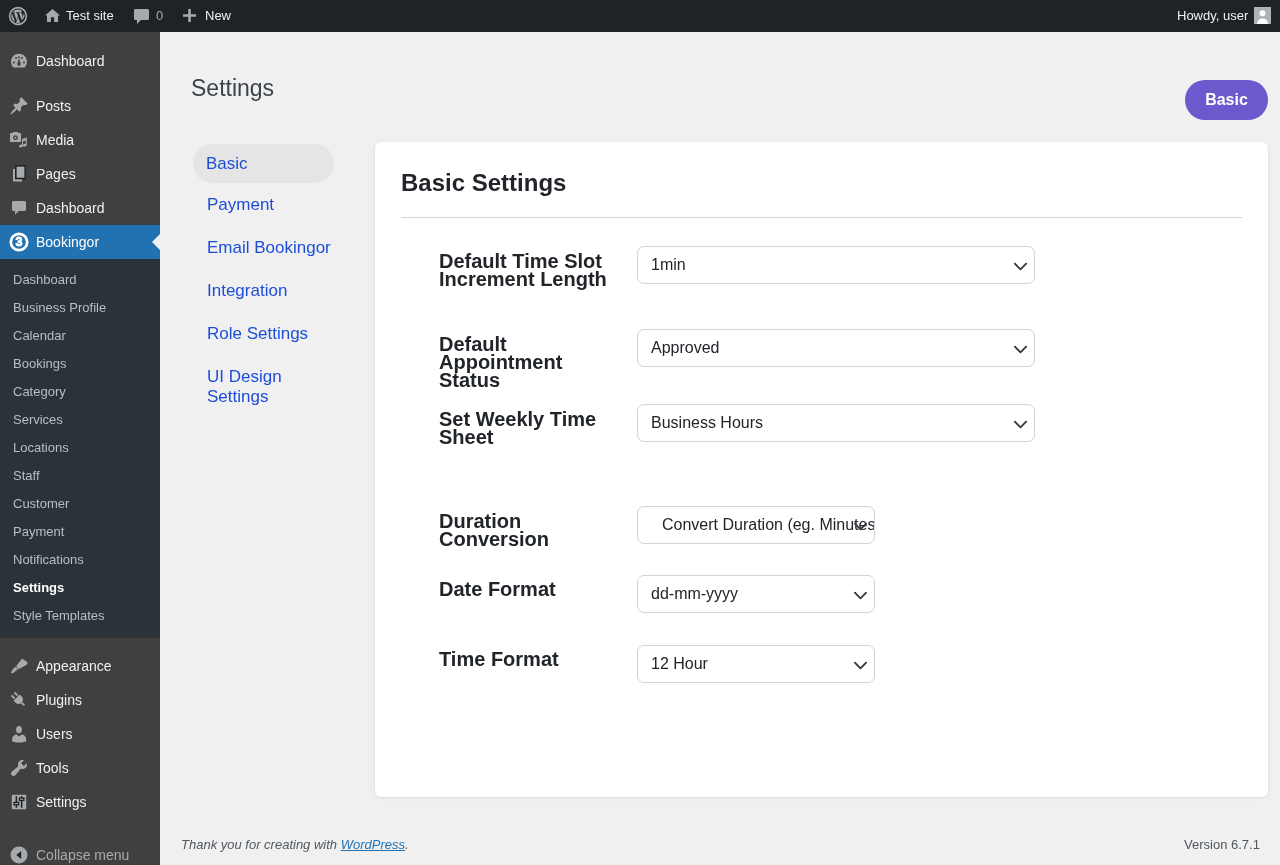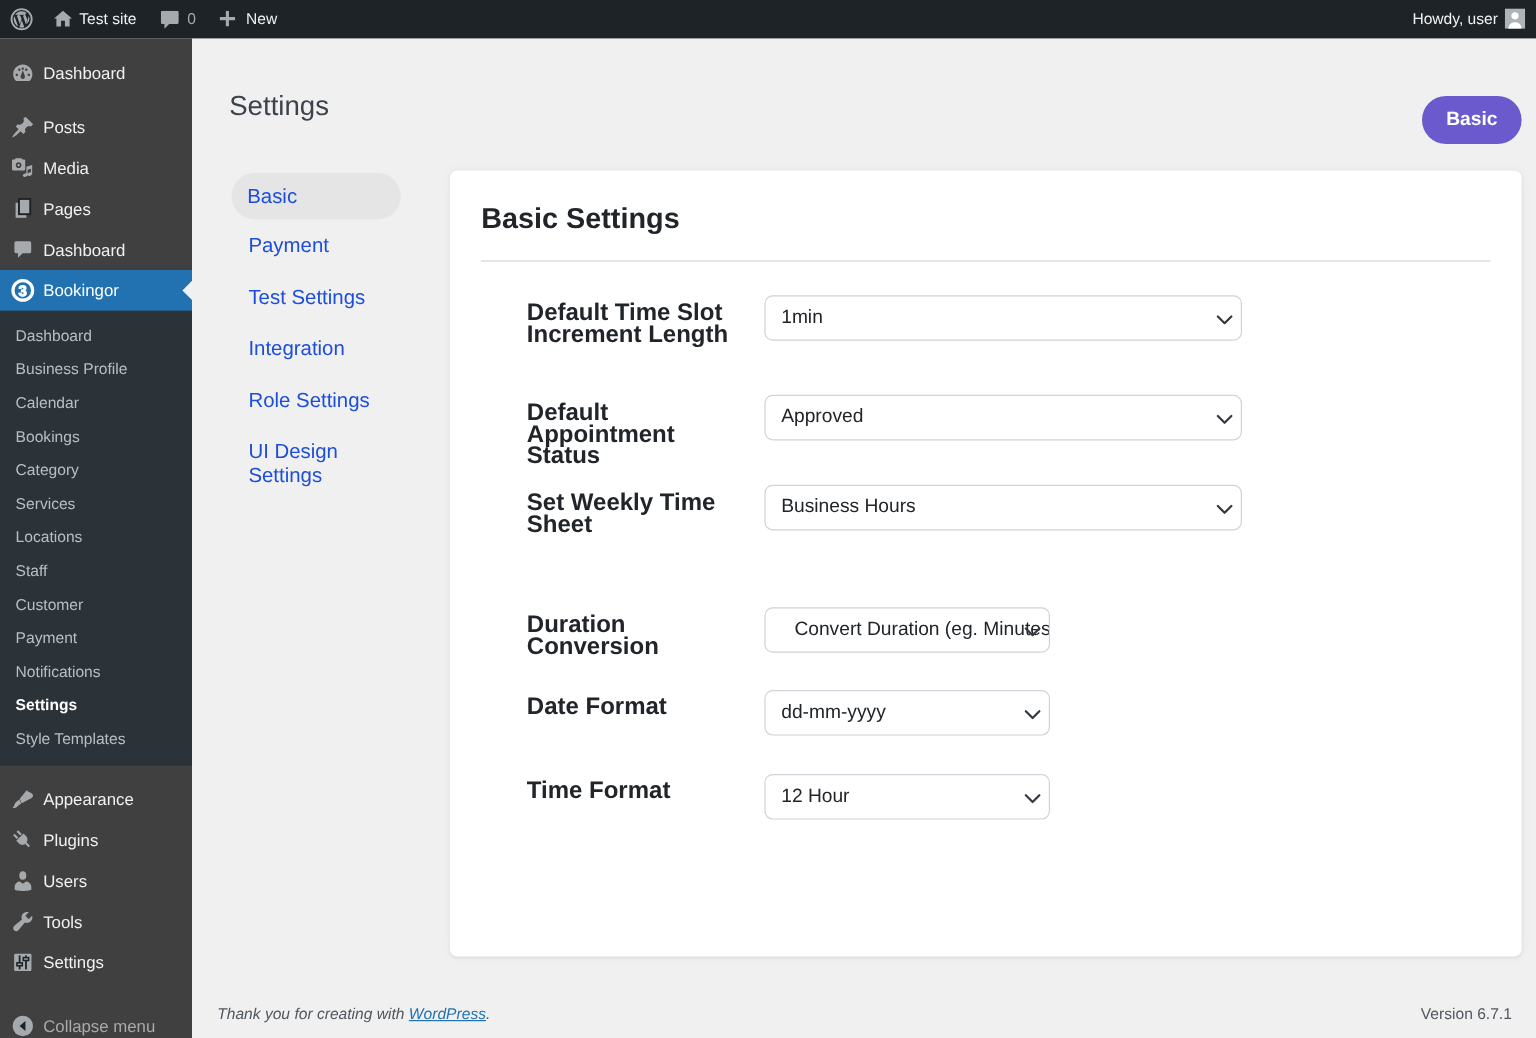--- a/index.html
+++ b/index.html
@@ -179,21 +179,21 @@
         <path fill="#1d2327" d="M12.2 5.9 7.3 10l4.9 4.1z"></path>
       </svg>
     <div class="lbl">Collapse menu</div>
   </div>
 </div>
 <div id="content">
   <h1 class="page">Settings</h1>
   <div id="savebtn">Basic</div>
   <div class="tab pill" style="top:112px;">Basic</div>
   <div class="tab" style="top:163px;">Payment</div>
-  <div class="tab" style="top:206px;">Test Settings</div>
+  <div class="tab" style="top:206px;">Email Bookingor</div>
   <div class="tab" style="top:249px;">Integration</div>
   <div class="tab" style="top:292px;">Role Settings</div>
   <div class="tab" style="top:335px;">UI Design Settings</div>
   <div id="card">
     <h2>Basic Settings</h2>
     <div class="hr"></div>
     <div class="flabel" style="top:109.8px;">Default Time Slot Increment Length</div>
     <div class="fselect" style="top:104px;width:398px;">1min
       <svg class="chev" width="15" height="15" viewBox="0 0 16 16">
           <path fill="none" stroke="#343a40" stroke-width="2" stroke-linecap="round" stroke-linejoin="round" d="m2 5 6 6 6-6"></path>

